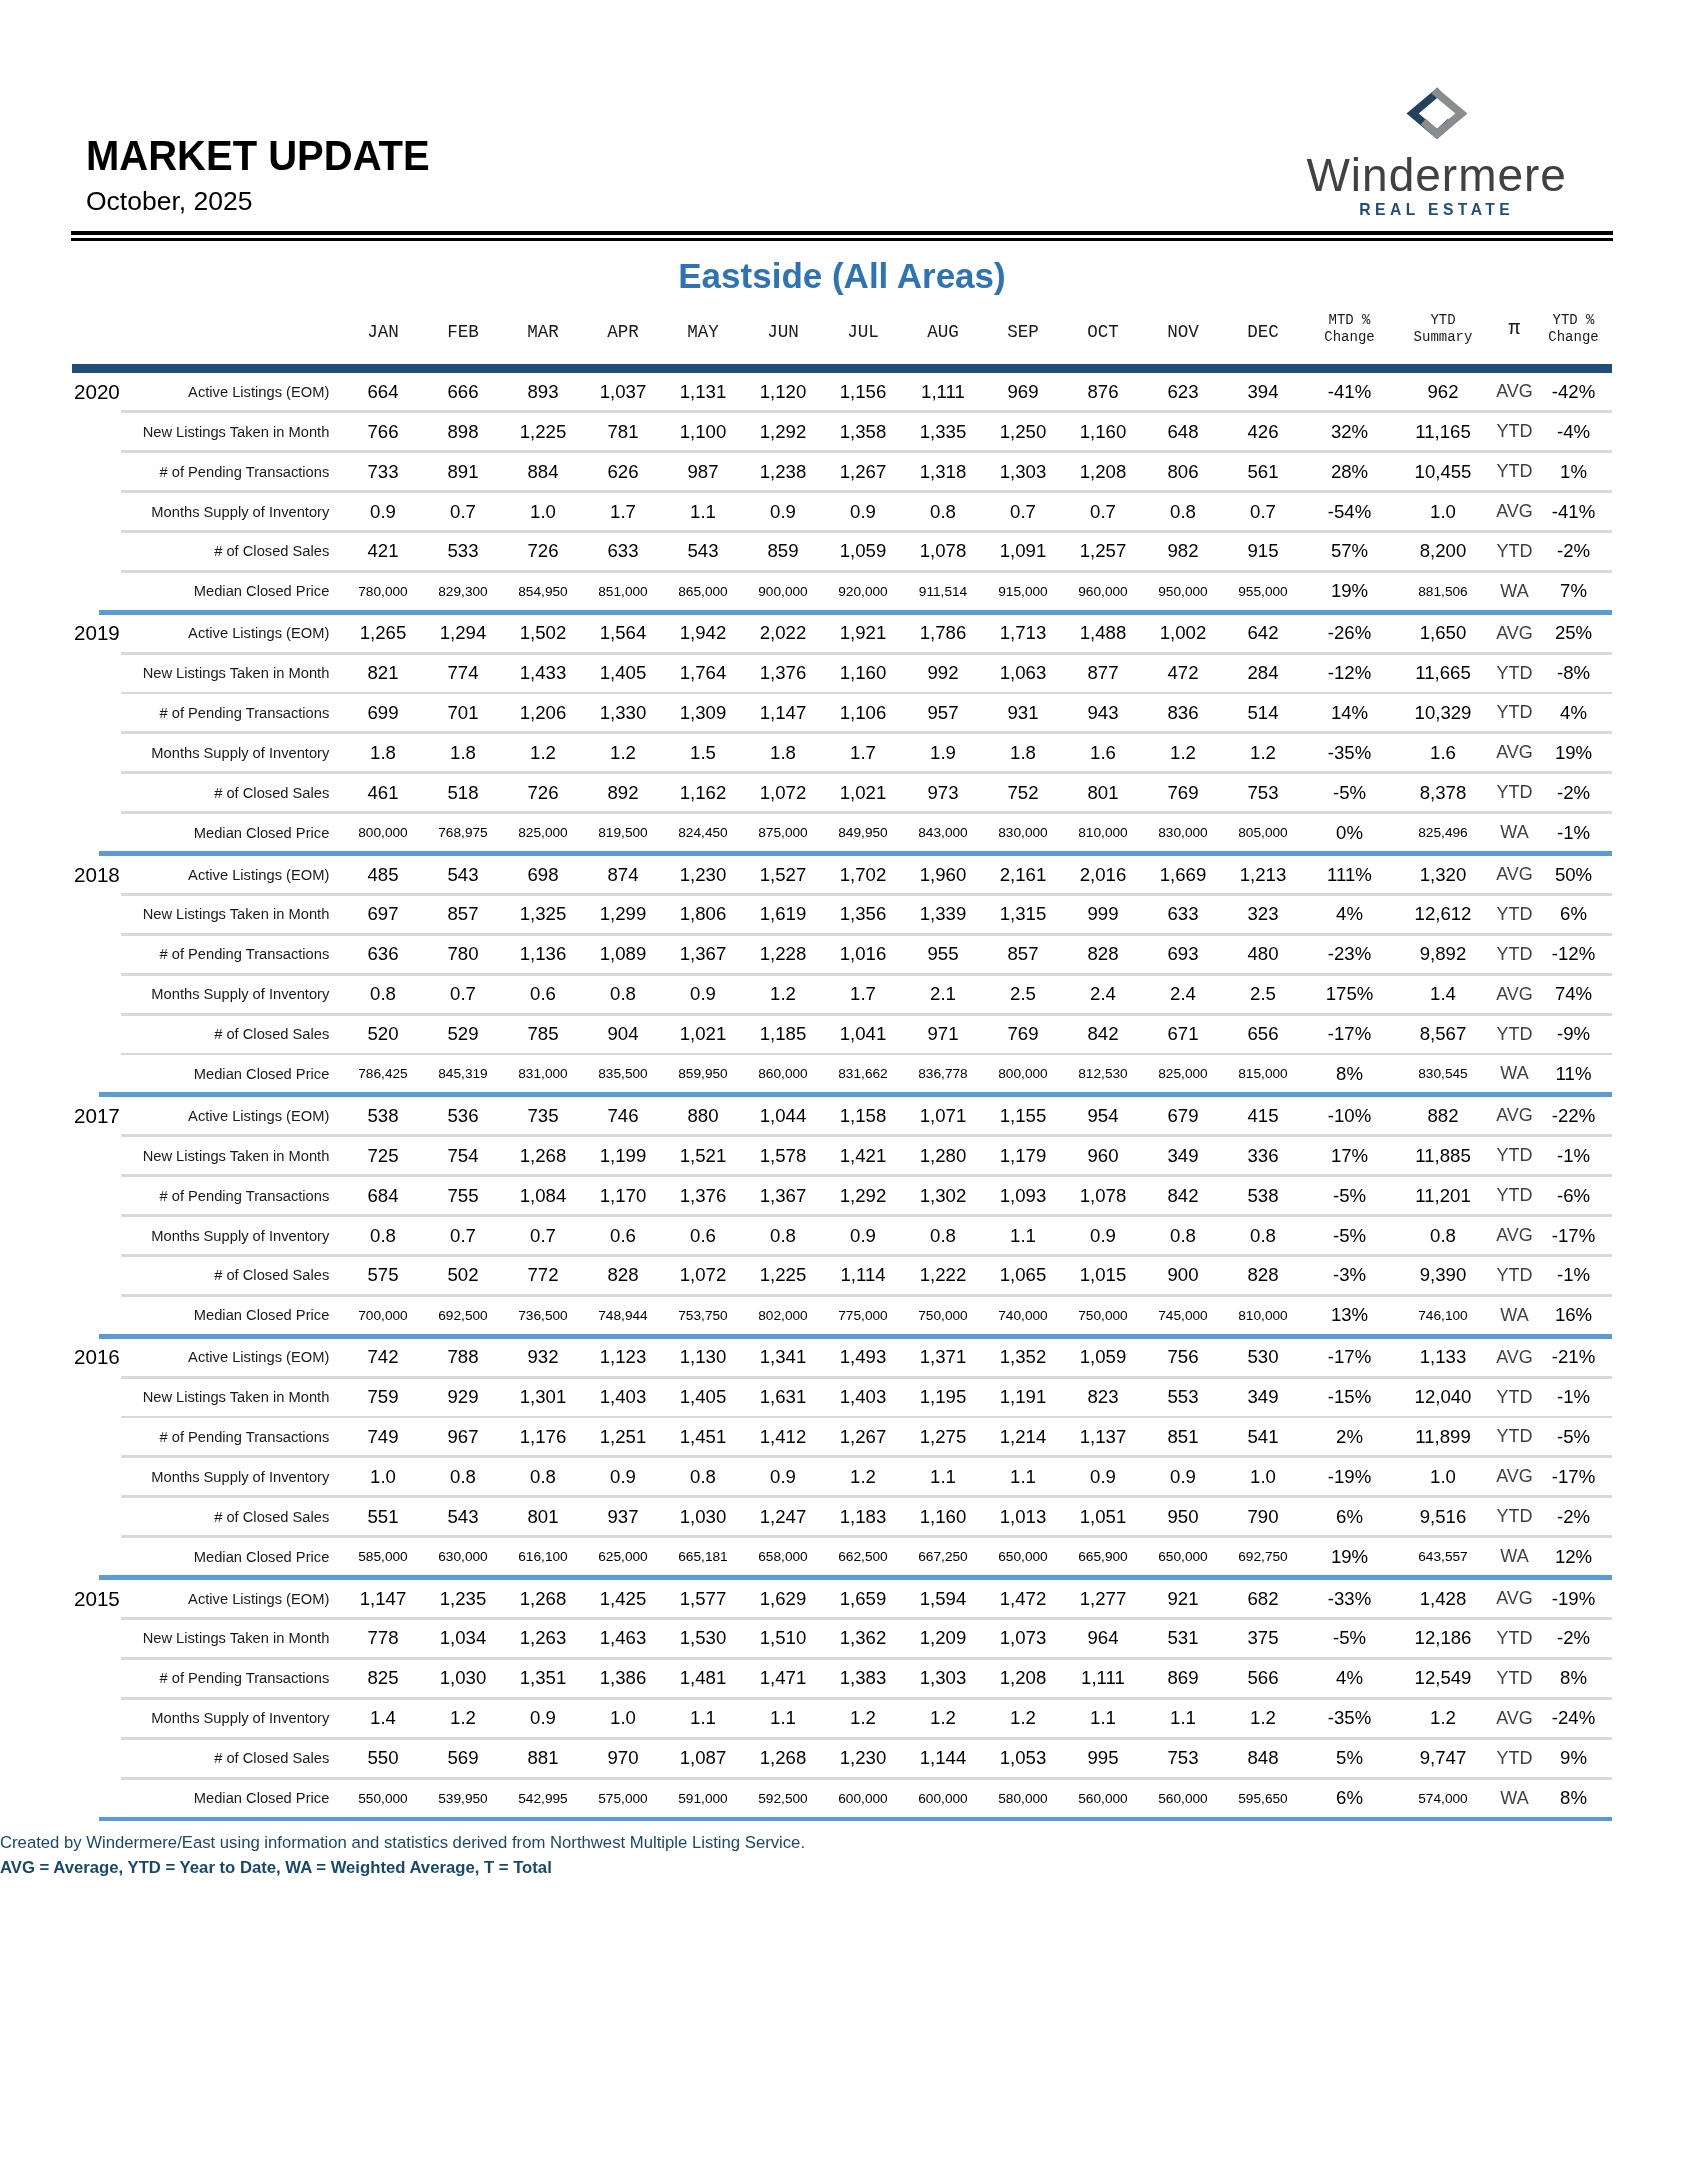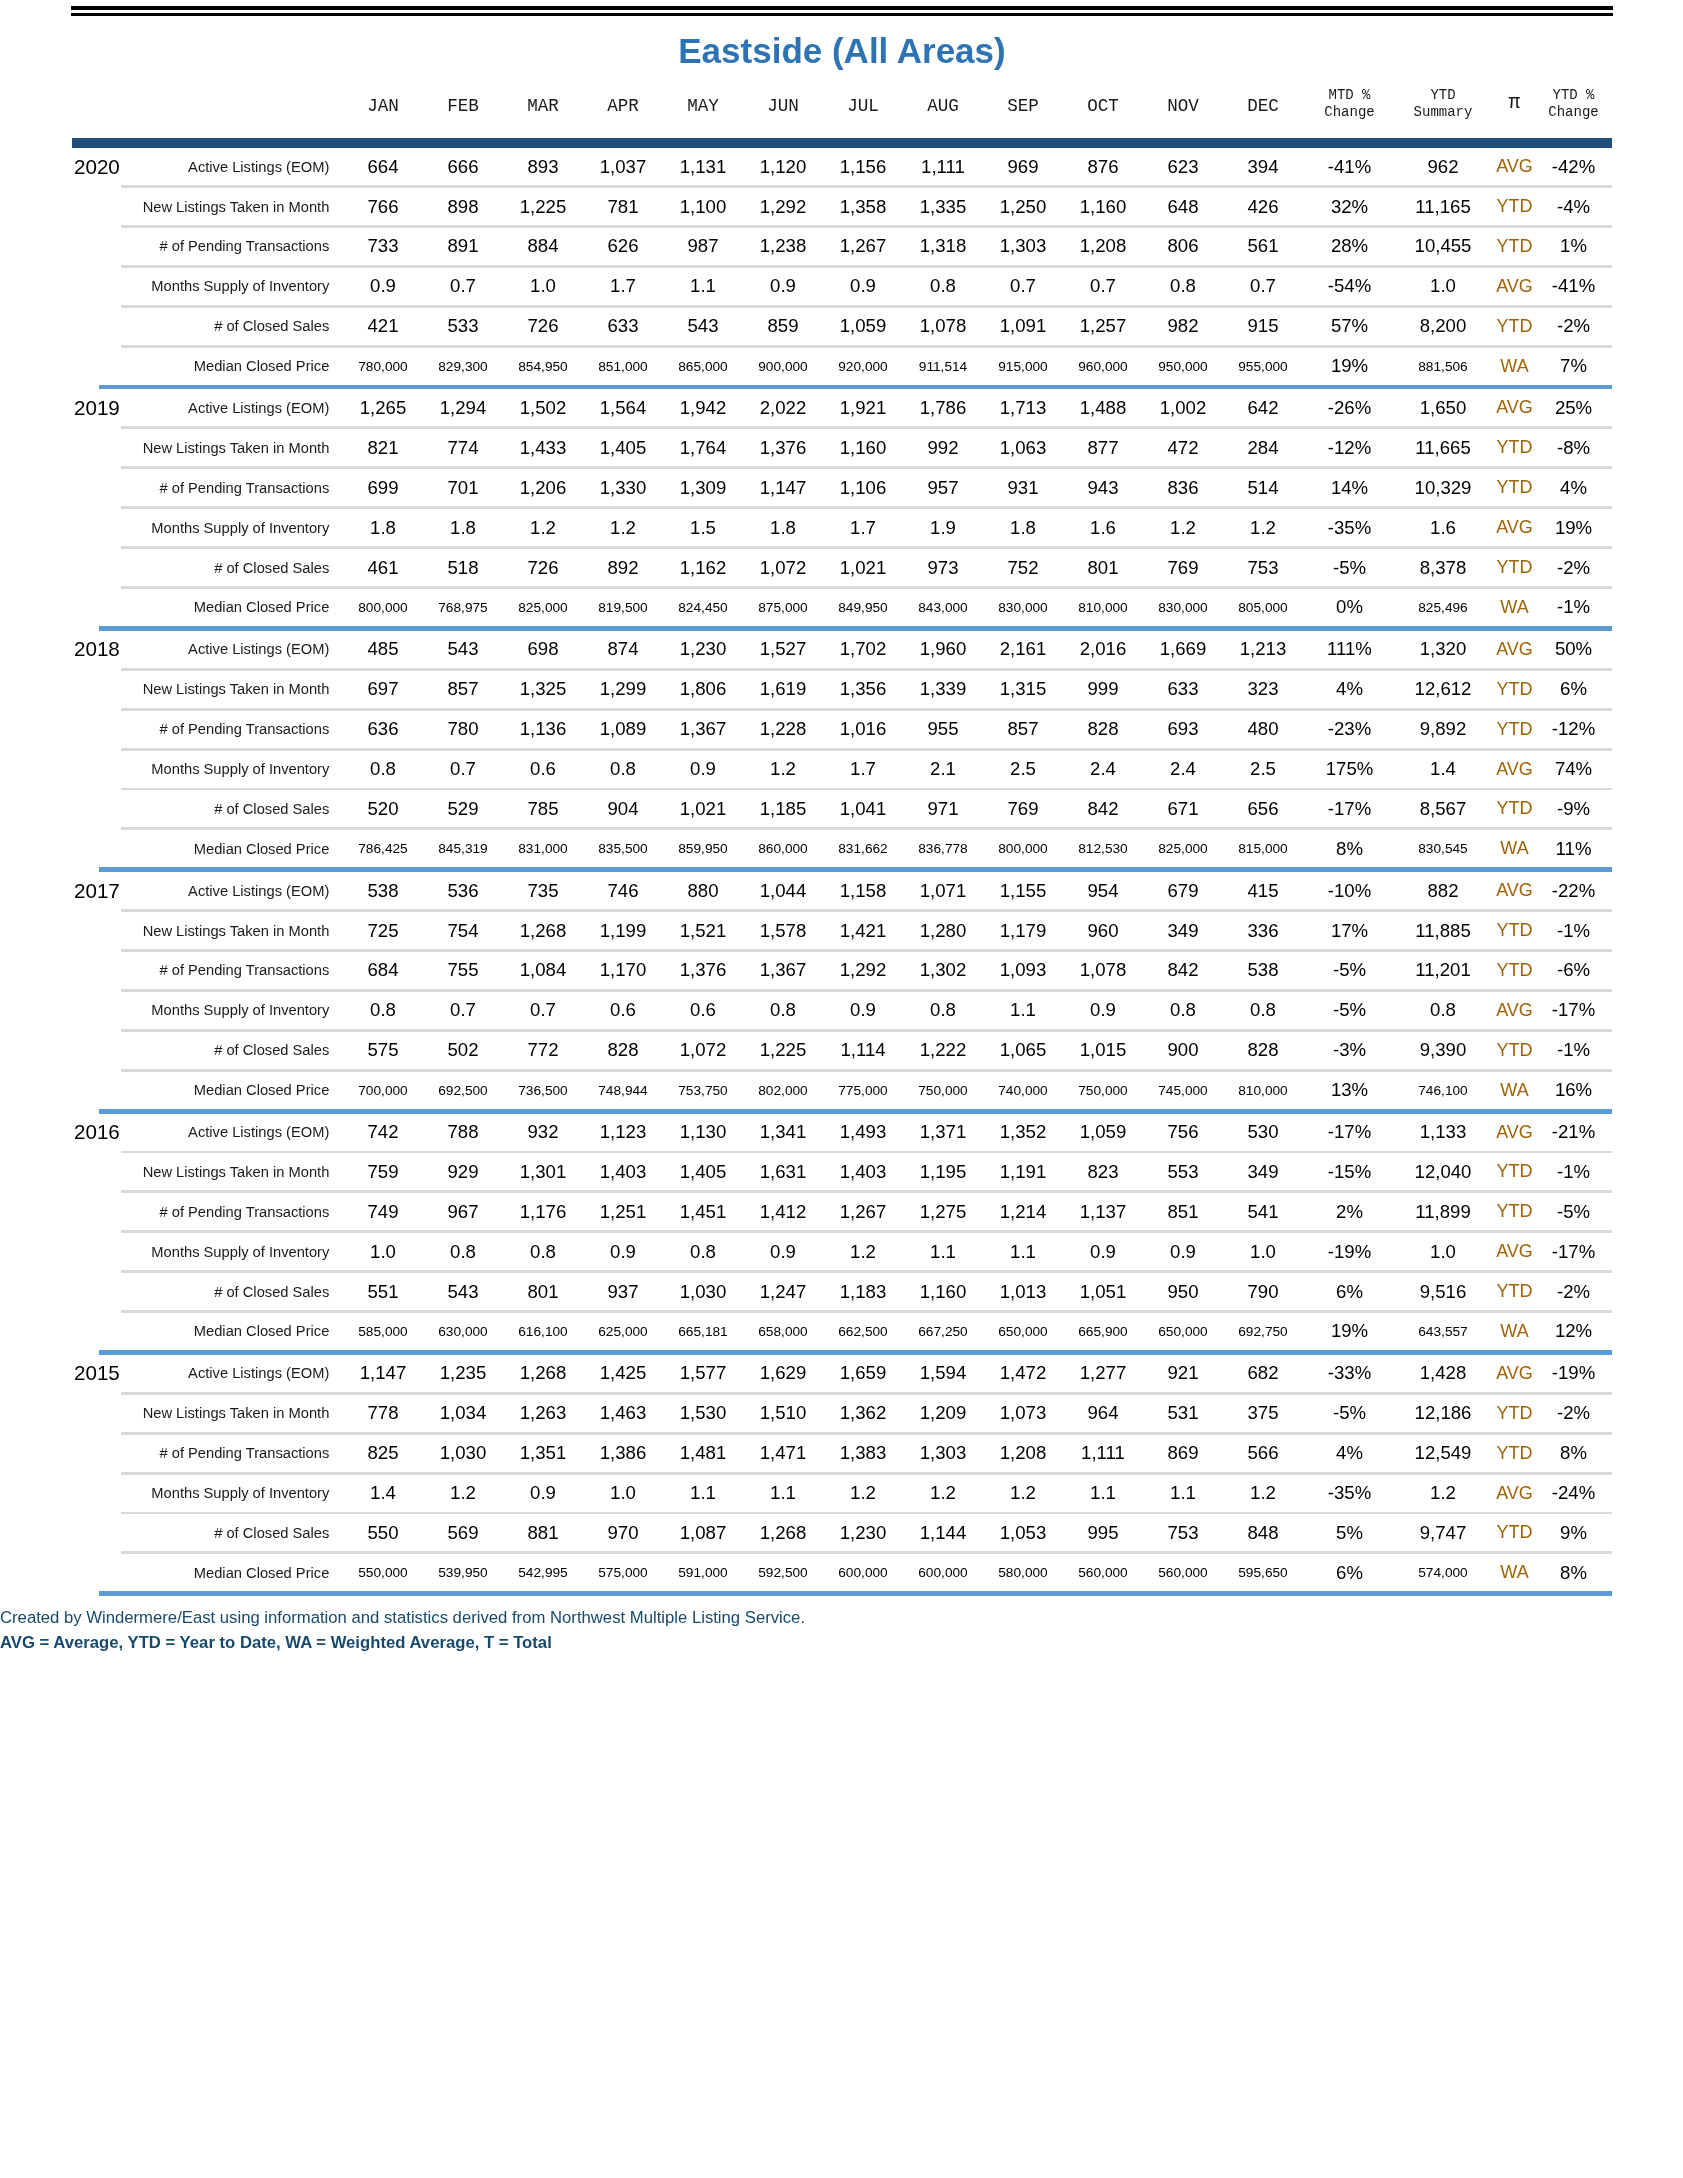--- a/index.html
+++ b/index.html
@@ -34,36 +34,54 @@
   .h-agg{font-size:19.6px;padding-bottom:5.9px;color:#1a1a1a;}
   .thead-bar{height:9.8px;background:#1F4E79;}
 
   .row{align-items:center;height:37px;}
   .c{text-align:center;}
   .c-year{font-size:20.6px;text-align:left;padding-left:2px;color:#000;}
   .c-label{font-size:14.7px;text-align:right;padding-right:13.7px;color:#1a1a1a;}
   .c-val{font-size:18.6px;color:#000;}
   .c-mtd,.c-pct{font-size:18.6px;color:#000;}
   .c-ytd{font-size:18.6px;color:#000;}
-  .c-agg{font-size:18px;color:#a16207;}
+  .c-agg{font-size:18px;color:#404040;}
   .row.small .c-val,.row.small .c-ytd{font-size:13.7px;}
 
   .sep{height:2.9px;background:#D9D9D9;margin-left:49px;}
   .sep-blue{height:4.9px;background:#5B9BD5;margin-left:27.4px;}
 
   
   .footer{text-align:left;margin-top:11.8px;}
   .foot1{font-size:16.7px;color:#17496B;}
   .foot2{font-size:16.7px;font-weight:700;color:#17496B;margin-top:4.9px;}
 </style>
 </head>
 <body>
 
 <div class="page">
 
+  <header class="masthead">
+    <div class="m-left">
+      <h1 class="page-title">MARKET UPDATE</h1>
+      <div class="report-date">October, 2025</div>
+    </div>
+    <div class="logo">
+      <span>
+        <svg width="84" height="61" viewBox="0 0 86 62" aria-hidden="true">
+          <g fill="none" stroke-linejoin="miter" stroke-linecap="square">
+            <path d="M43 7 L18 28 L43 49 L54 39" stroke="#24425F" stroke-width="8"></path>
+            <path d="M43 7 L68 28 L43 49 L32 39" stroke="#8A8D90" stroke-width="8"></path>
+          </g>
+        </svg>
+      </span>
+      <div class="logo-word">Windermere</div>
+      <div class="logo-sub">REAL ESTATE</div>
+    </div>
+  </header>
 
   <div class="rule-double">
     <div class="r1"></div>
       <div class="r2"></div>
   </div>
 
   <h2 class="area-title">Eastside (All Areas)</h2>
 
   <section class="table">
     <div class="grid-row thead" id="thead">

